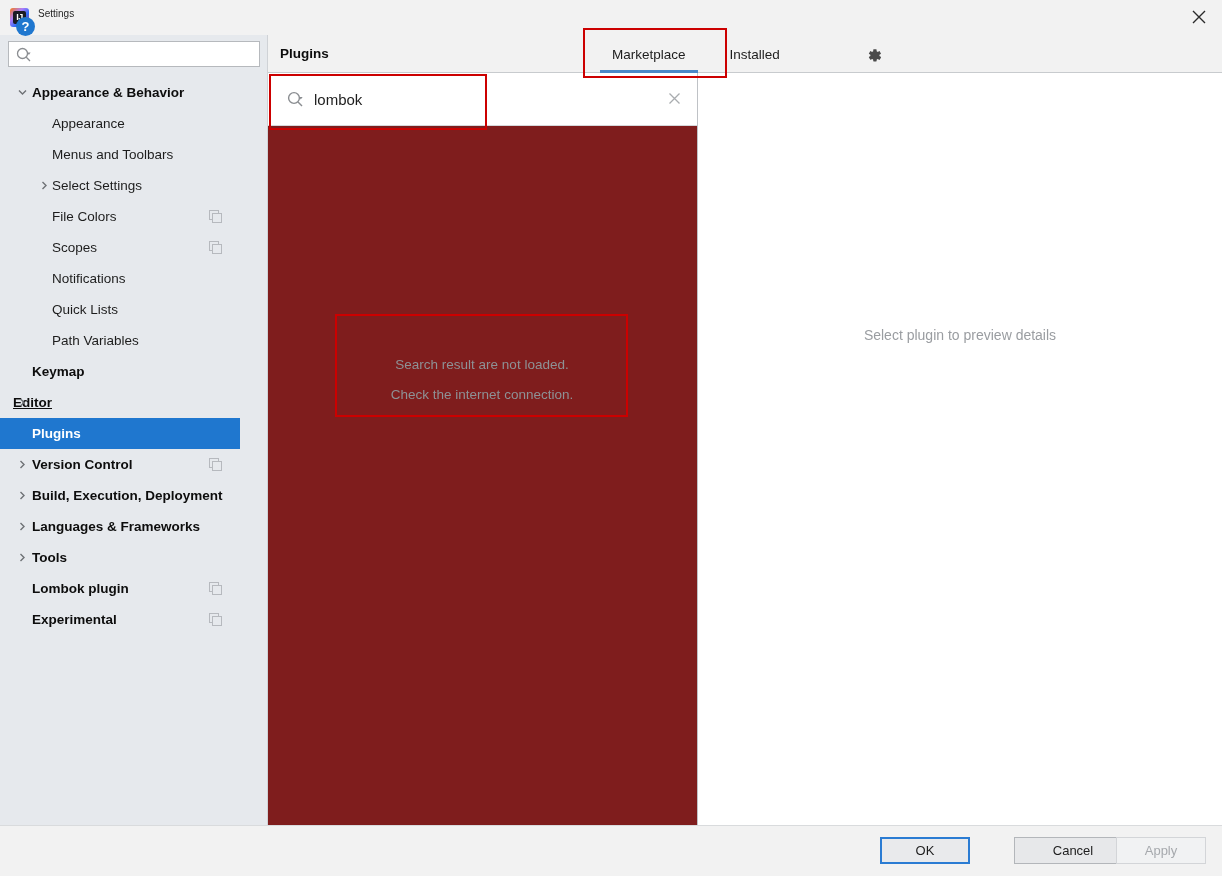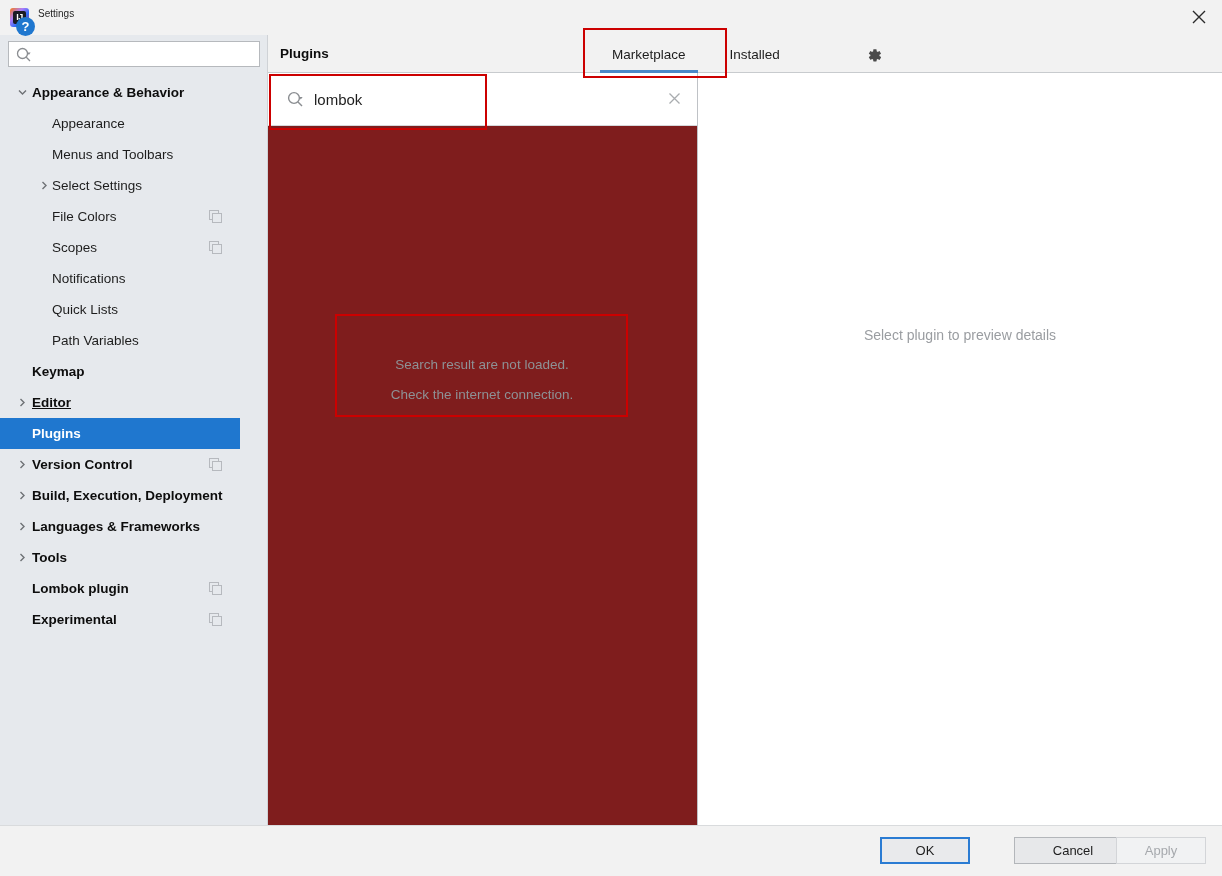--- a/index.html
+++ b/index.html
@@ -418,21 +418,21 @@
         </div>
         <div class="tree-row lvl0">
           <span class="tlabel" style="margin-left: 32px;">Keymap</span>
         </div>
         <div class="tree-row lvl0">
           <span class="twisty" style="left: 14px;">
             <svg width="9" height="9" viewBox="0 0 9 9">
               <path d="M2.5 1 L6 4.5 L2.5 8" stroke="#6e7175" stroke-width="1.4" fill="none"></path>
             </svg>
           </span>
-          <span class="tlabel" style="margin-left: 32px; text-decoration: underline;">Editor</span>
+          <span class="tlabel" style="margin-left: 13px; text-decoration: underline;">Editor</span>
         </div>
         <div class="tree-row lvl0 selected">
           <span class="tlabel" style="margin-left: 32px;">Plugins</span>
         </div>
         <div class="tree-row lvl0">
           <span class="twisty" style="left: 14px;">
             <svg width="9" height="9" viewBox="0 0 9 9">
               <path d="M2.5 1 L6 4.5 L2.5 8" stroke="#6e7175" stroke-width="1.4" fill="none"></path>
             </svg>
           </span>

